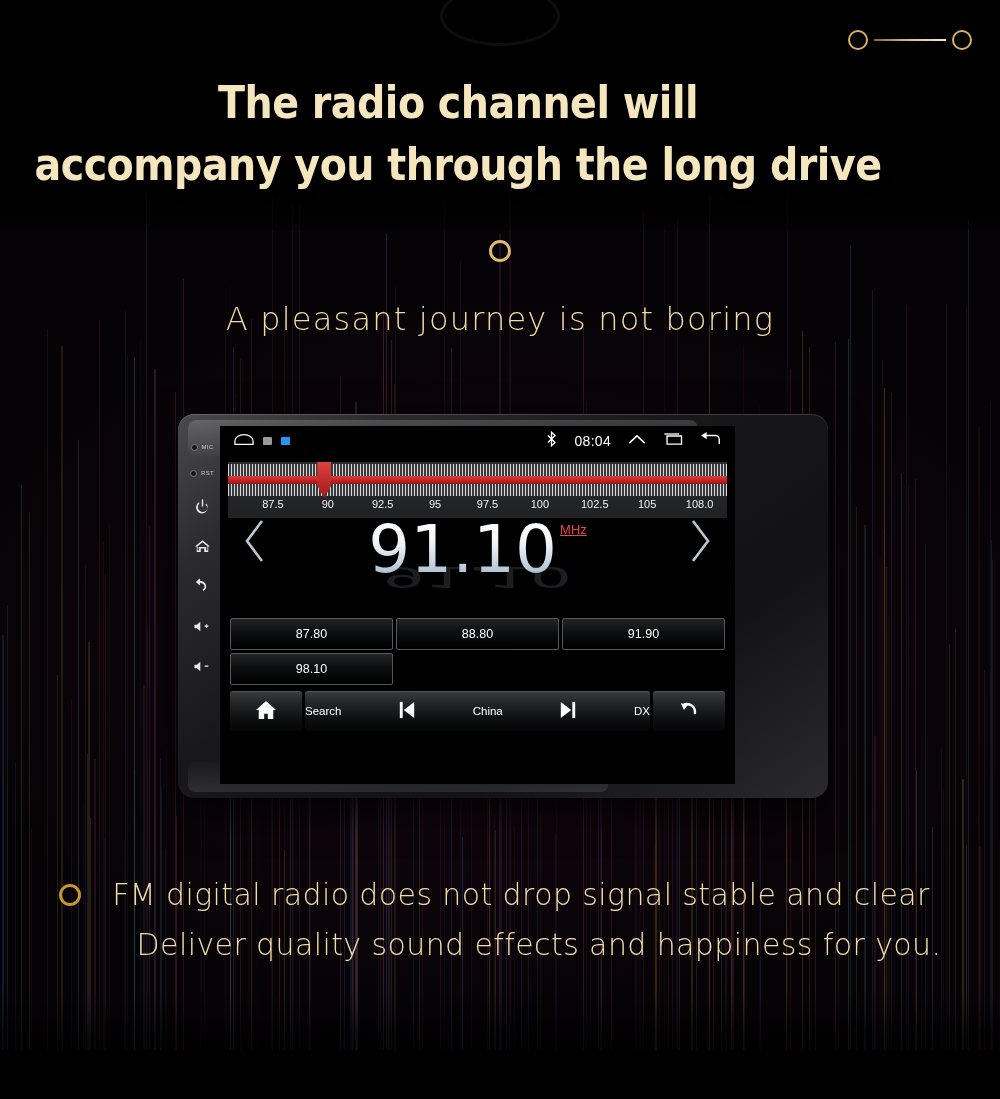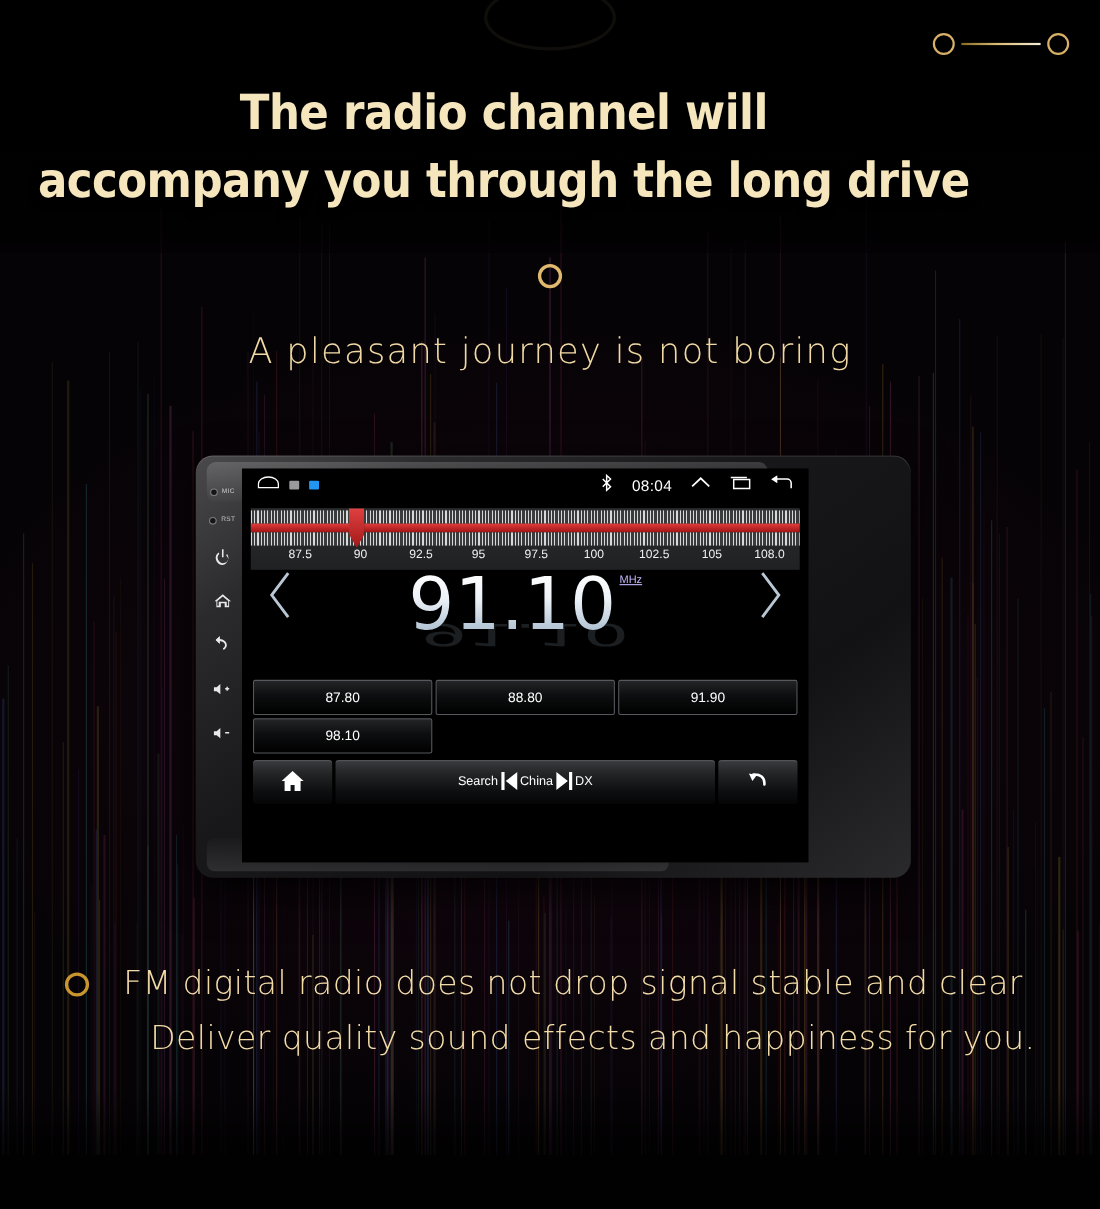--- a/index.html
+++ b/index.html
@@ -147,21 +147,21 @@
   .arrow { position:absolute; color:#b9c6d4; }
   .arrow.left { left:22px; }
   .arrow.right { right:22px; }
   #freq-wrap { display:flex; align-items:flex-start; }
   #freq {
     font-size:66px; line-height:64px; font-weight:400;
     font-family:"DejaVu Sans", sans-serif;
     background:linear-gradient(180deg,#ffffff 0%, #eef3f8 40%, #9fb4c8 100%);
     -webkit-background-clip:text; background-clip:text; color:transparent;
   }
-  #freq-unit { font-size:10px; color:#c4b5fd; margin-top:4px; margin-left:3px;text-decoration:underline; }
+  #freq-unit { font-size:13px; color:#ef4444; margin-top:4px; margin-left:3px;text-decoration:underline; }
   #freq-reflect {
     position:absolute; left:0; right:0; top:72px; text-align:center;
     font-size:66px; line-height:64px; font-family:"DejaVu Sans", sans-serif;
     color:rgba(170,190,210,.16); transform:scaleY(-.42);
     transform-origin:top center; pointer-events:none;
   }
 
   
   #presets { margin:4px 10px 0 10px; display:grid;
     grid-template-columns:repeat(3,1fr); gap:3px; }
@@ -174,21 +174,21 @@
 
   
   #toolbar { margin:6px 10px 0 10px; display:flex; gap:3px; height:40px; }
   .tb-btn {
     display:flex; align-items:center; justify-content:center;
     border-radius:3px; color:#fff; font-size:11.5px;
     background:linear-gradient(180deg,#3a3c3f 0%, #232527 30%, #0e0f10 70%, #050506 100%);
     box-shadow:inset 0 1px 0 rgba(255,255,255,.12);
   }
   #tb-home { width:72px; }
-  #tb-center { flex:1; display:flex; align-items:center; justify-content:center; }
+  #tb-center { flex:1; display:flex; align-items:center; justify-content:space-between; }
   #tb-back { width:72px; }
   .tb-center-item { display:flex; align-items:center; justify-content:center; }
 
   svg { fill:currentColor; }
 </style>
 </head>
 <body>
 
 <div id="bg-layer">
   <div id="bg-glow"></div>

